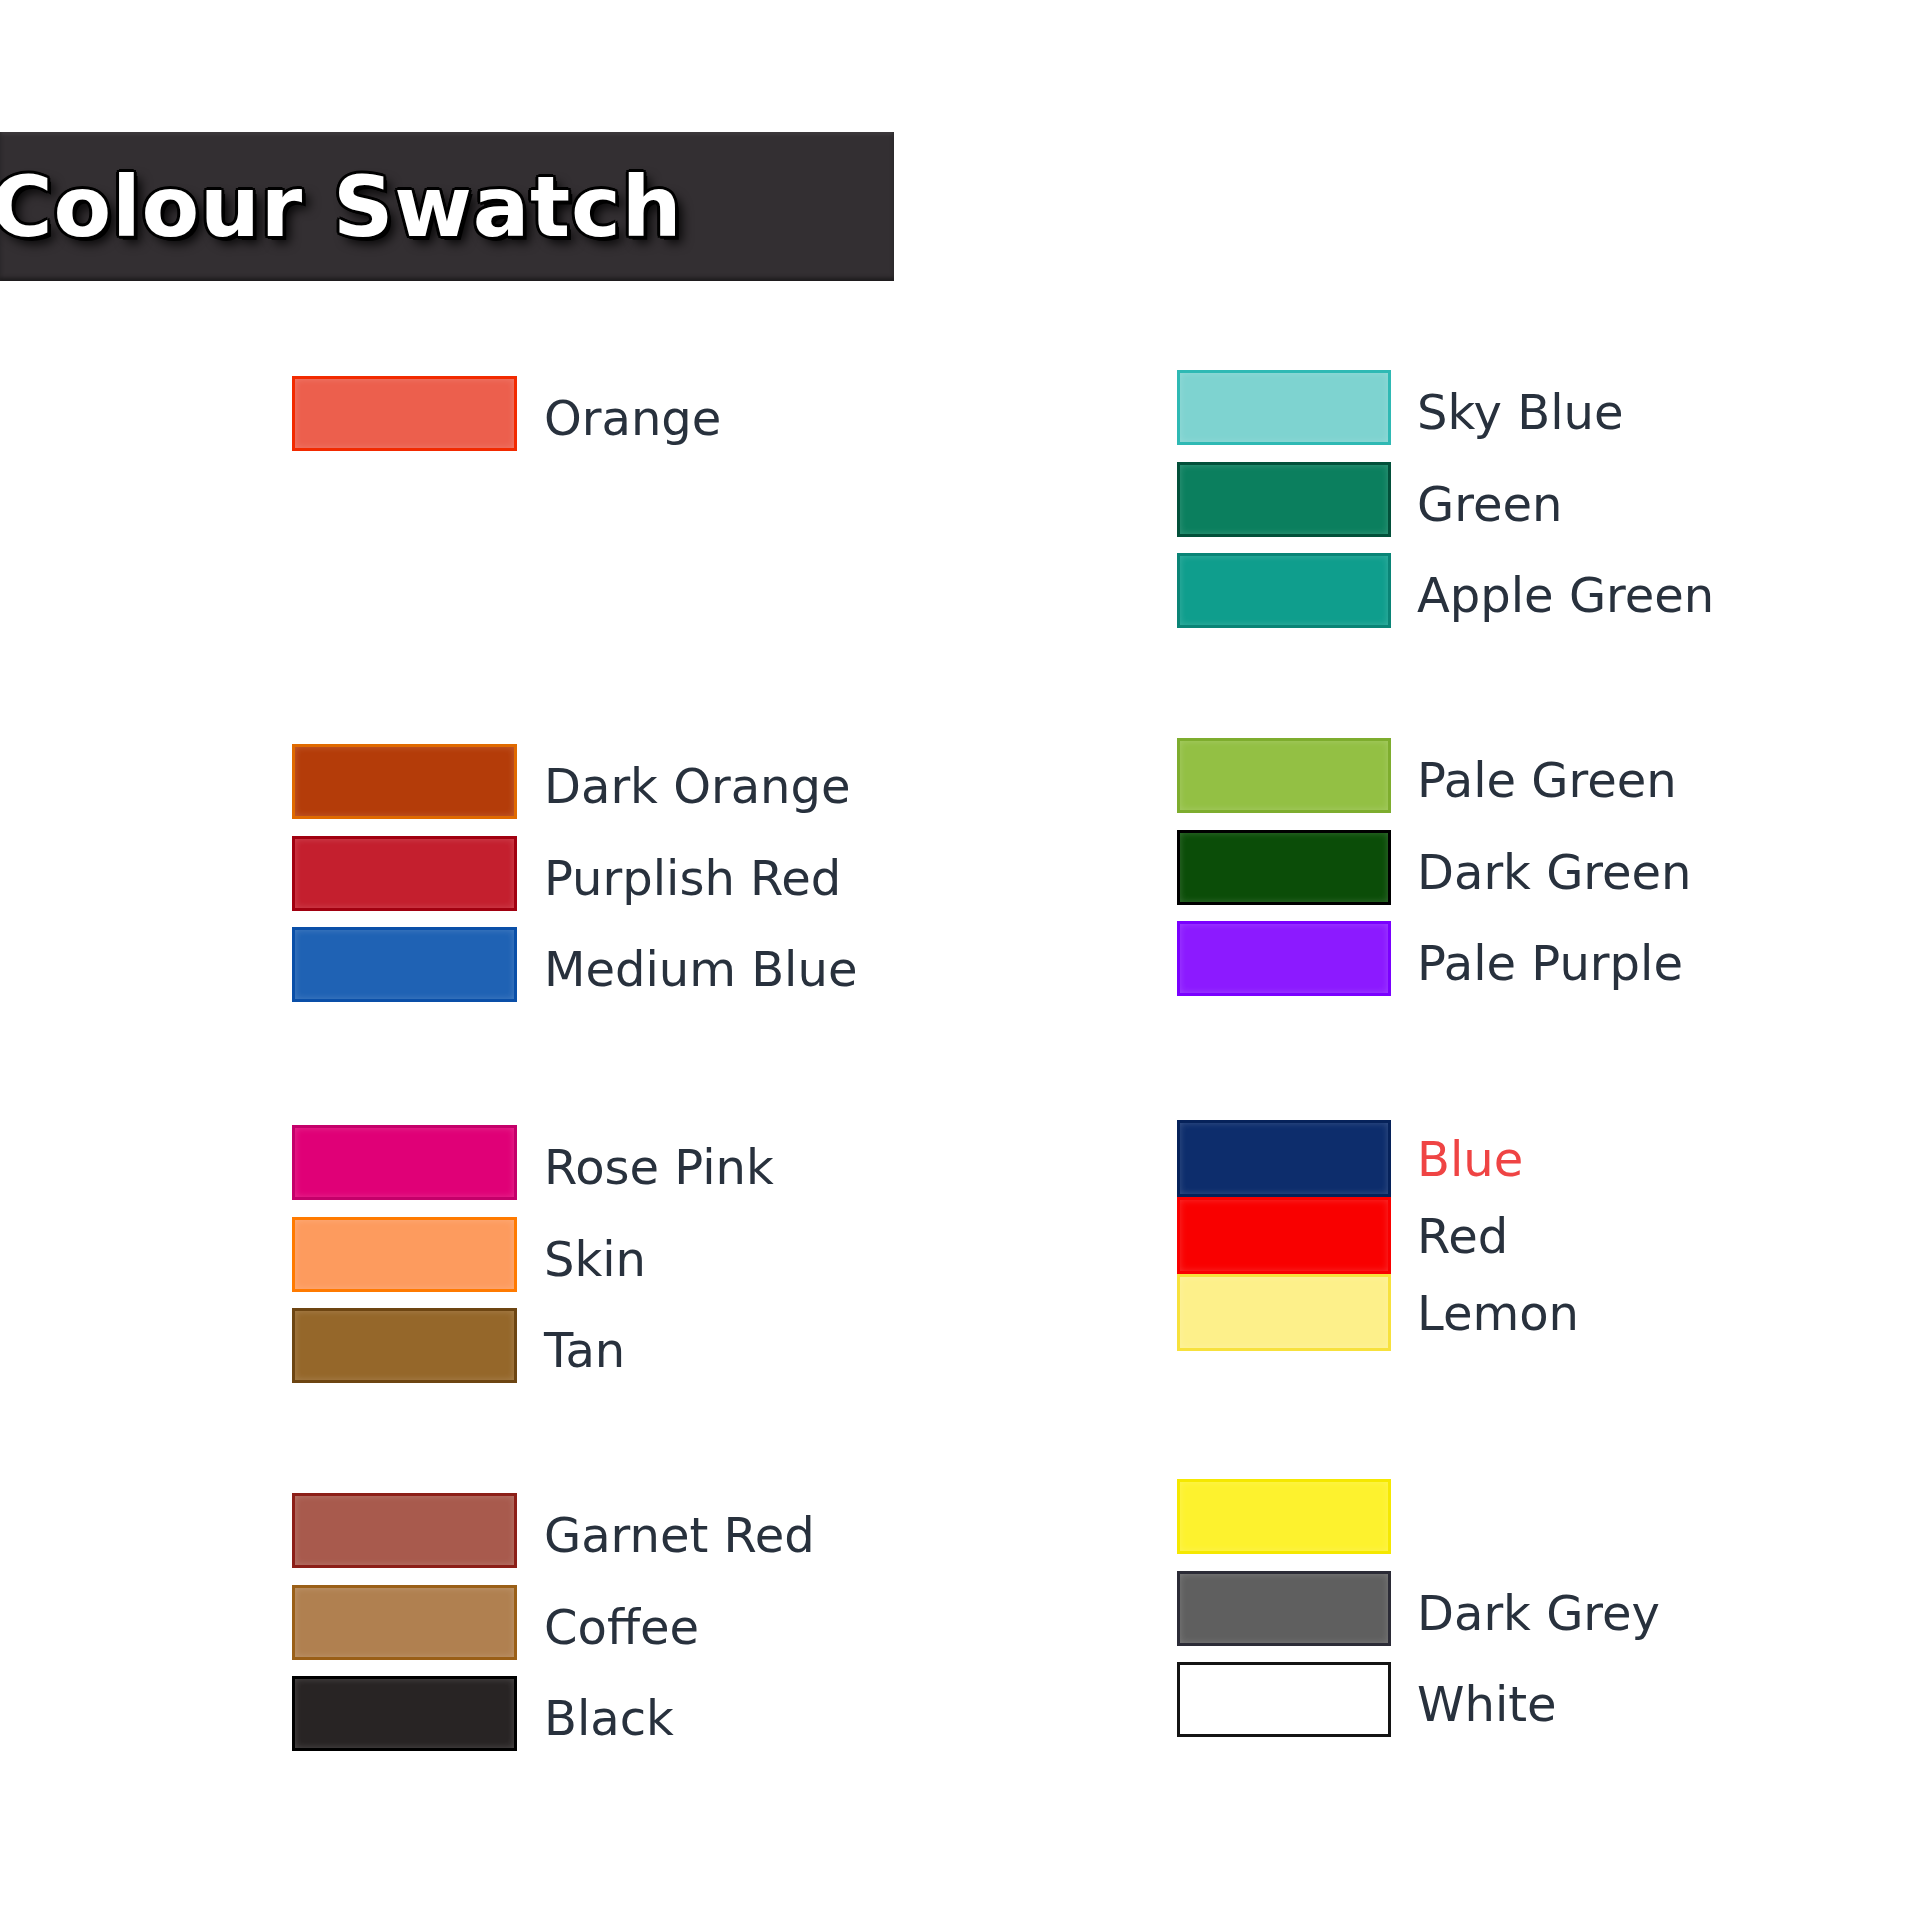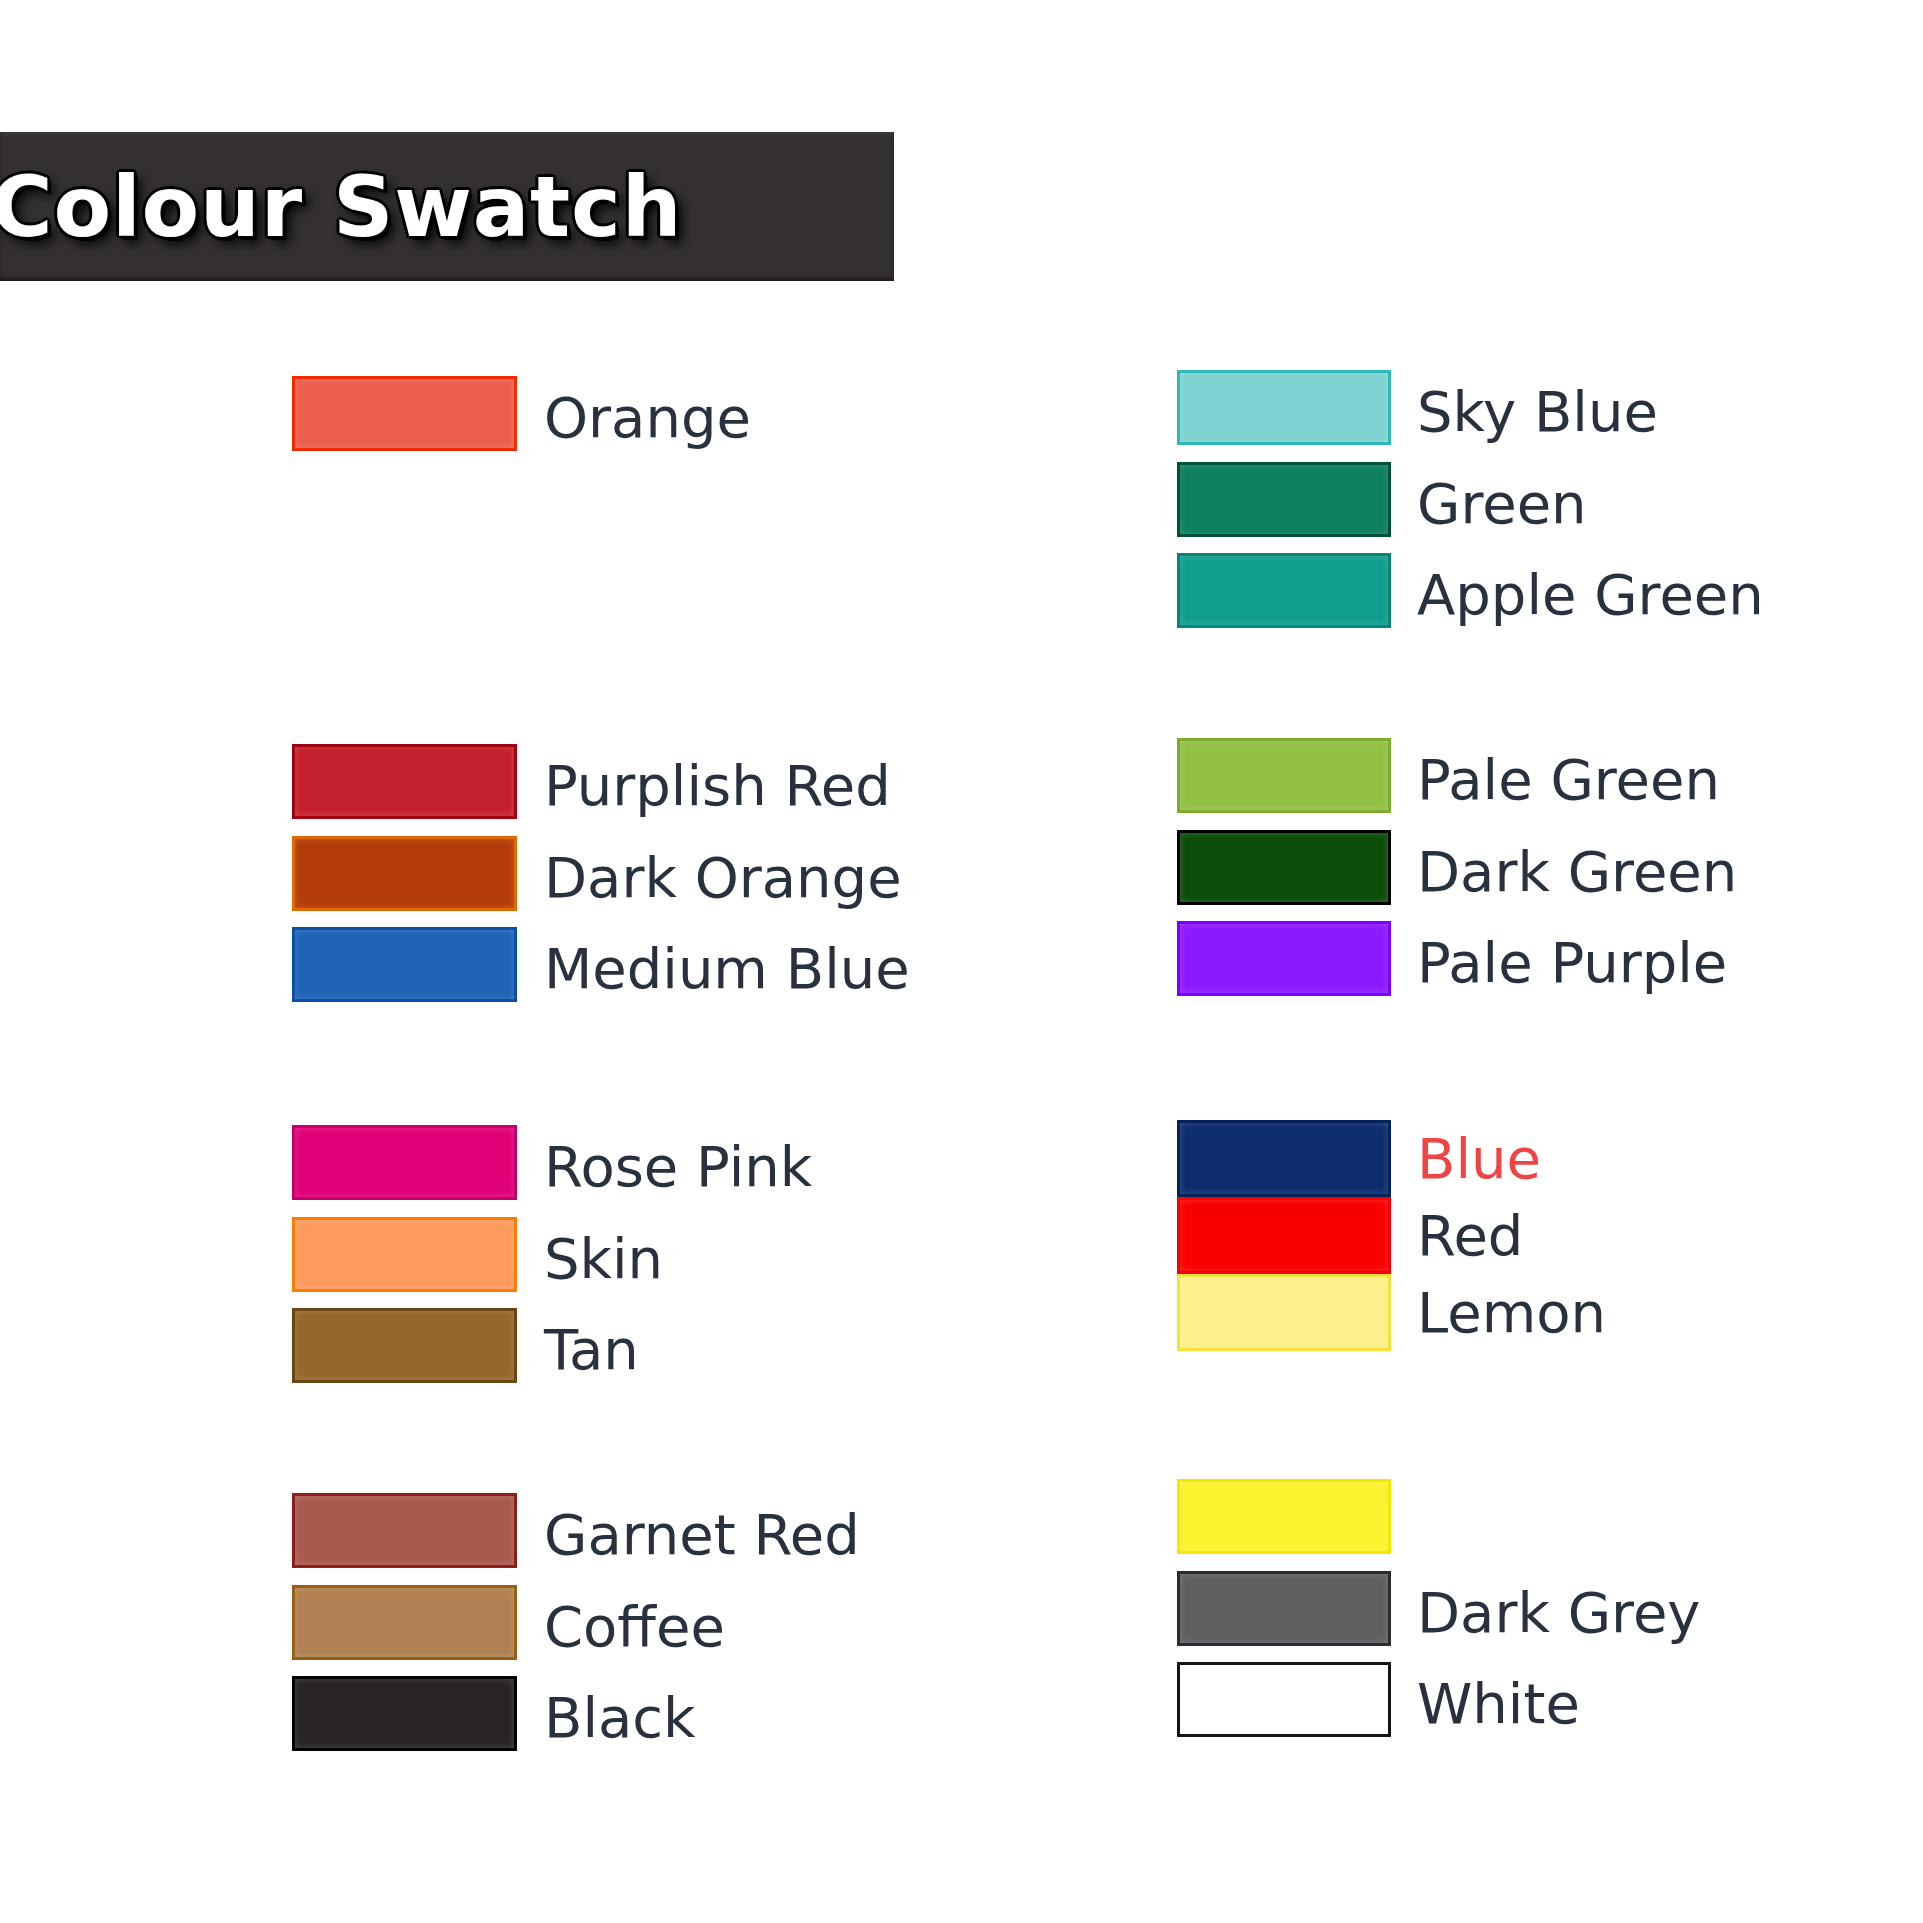--- a/index.html
+++ b/index.html
@@ -86,21 +86,21 @@
   .col-left  .swatch-chip { width: 225px; }
   .col-right .swatch-chip { width: 214px; }
 
   .swatch-label {
     position: absolute;
     left: 252px;
     top: 50%;
     transform: translateY(-50%);
     color: #28313d;
     font-family: "DejaVu Sans", "Liberation Sans", sans-serif;
-    font-size: 56px;
+    font-size: 48px;
     line-height: 1;
     white-space: nowrap;
     font-weight: 400;
   }
   .col-right .swatch-label { left: 240px; }
 
   
   #group-l1 { top: 376px;  }
   #group-l2 { top: 744px;  }
   #group-l3 { top: 1125px; }
@@ -124,26 +124,26 @@
 
     <div class="swatch-group" id="group-l1">
       <div class="swatch-row gapped">
         <div class="swatch-chip" style="background: rgb(236, 95, 77); border: 3.8px solid rgb(242, 42, 0); box-shadow: rgba(255, 255, 255, 0.18) 0px 0px 7.5px inset;"></div>
         <div class="swatch-label" style="color: rgb(40, 49, 61);">Orange</div>
       </div>
     </div>
 
     <div class="swatch-group" id="group-l2">
       <div class="swatch-row gapped">
+        <div class="swatch-chip" style="background: rgb(180, 60, 9); border: 3.8px solid rgb(224, 106, 0); box-shadow: rgba(255, 255, 255, 0.18) 0px 0px 7.5px inset;"></div>
+        <div class="swatch-label" style="color: rgb(40, 49, 61);">Dark Orange</div>
+      </div>
+      <div class="swatch-row gapped">
         <div class="swatch-chip" style="background: rgb(196, 31, 46); border: 3.8px solid rgb(161, 0, 16); box-shadow: rgba(255, 255, 255, 0.18) 0px 0px 7.5px inset;"></div>
         <div class="swatch-label" style="color: rgb(40, 49, 61);">Purplish Red</div>
-      </div>
-      <div class="swatch-row gapped">
-        <div class="swatch-chip" style="background: rgb(180, 60, 9); border: 3.8px solid rgb(224, 106, 0); box-shadow: rgba(255, 255, 255, 0.18) 0px 0px 7.5px inset;"></div>
-        <div class="swatch-label" style="color: rgb(40, 49, 61);">Dark Orange</div>
       </div>
       <div class="swatch-row">
         <div class="swatch-chip" style="background: rgb(31, 98, 180); border: 3.8px solid rgb(10, 79, 168); box-shadow: rgba(255, 255, 255, 0.18) 0px 0px 7.5px inset;"></div>
         <div class="swatch-label" style="color: rgb(40, 49, 61);">Medium Blue</div>
       </div>
     </div>
 
     <div class="swatch-group" id="group-l3">
       <div class="swatch-row gapped">
         <div class="swatch-chip" style="background: rgb(224, 0, 119); border: 3.8px solid rgb(196, 0, 106); box-shadow: rgba(255, 255, 255, 0.18) 0px 0px 7.5px inset;"></div>

